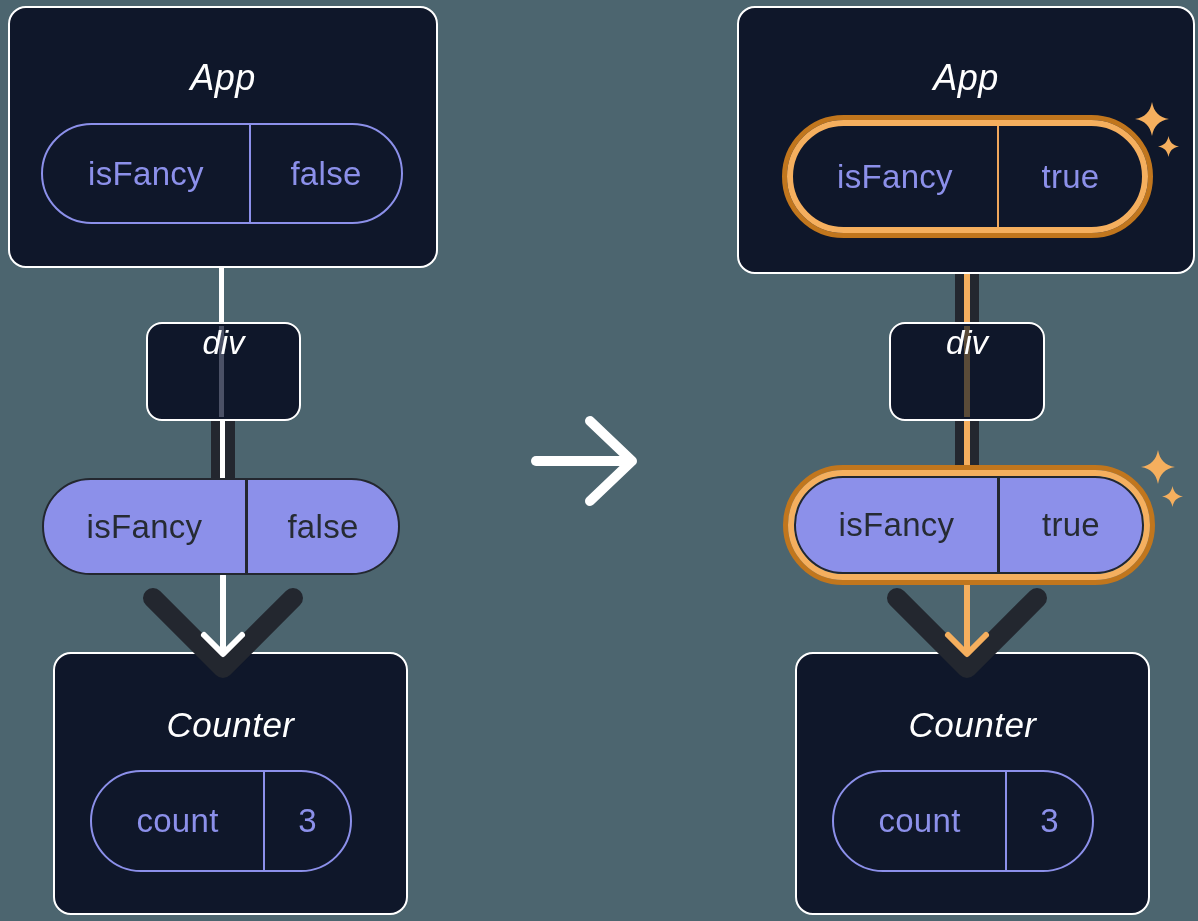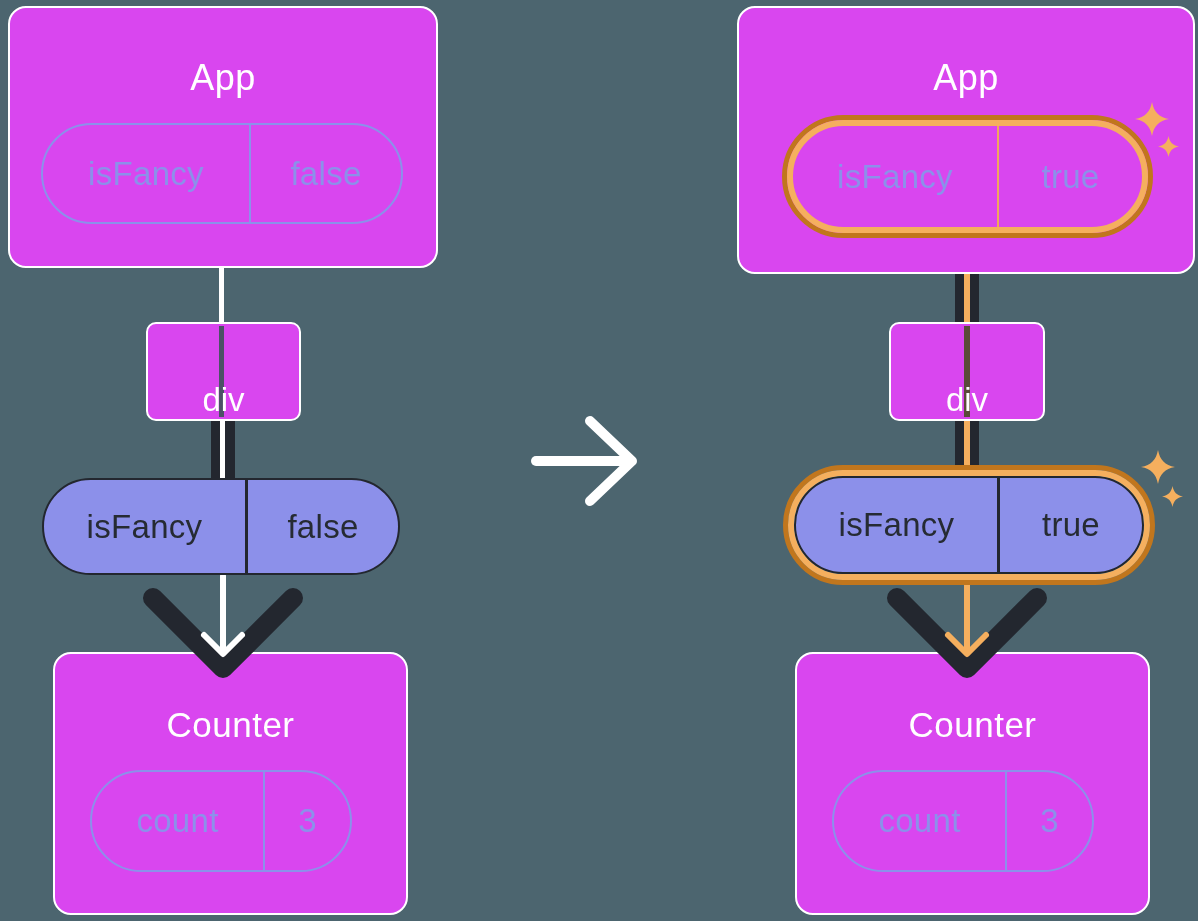--- a/index.html
+++ b/index.html
@@ -3,30 +3,31 @@
 <meta charset="utf-8">
 <style>
   html,body { margin:0; padding:0; background:#4C656F; }
   .canvas {
     position:relative; width:1198px; height:921px; overflow:hidden;
     background:#4C656F;
     font-family:"Liberation Sans", sans-serif;
   }
   
   .box {
-    position:absolute; background:#d946ef;
+    position:absolute; background:#0f172a;
     border:2.5px solid #FFFFFF; border-radius:18px;
     box-sizing:border-box;
+    font-style:italic;
   }
   .box-title {
     position:absolute; left:0; width:100%; text-align:center;
     color:#FFFFFF; font-size:36px; font-weight:500; letter-spacing:0.5px;
     z-index:1;
   }
-  .div-box { border-radius:10px; display:flex; align-items:flex-end; justify-content:center; }
+  .div-box { border-radius:16px; display:flex; align-items:flex-start; justify-content:center; }
   .div-label { color:#FFFFFF; font-size:33px; font-weight:500; position:relative; z-index:2; }
 
   
   .vline { position:absolute; }
 
   
   .pill {
     position:absolute; display:flex; align-items:stretch;
     border-radius:60px; box-sizing:border-box;
   }

